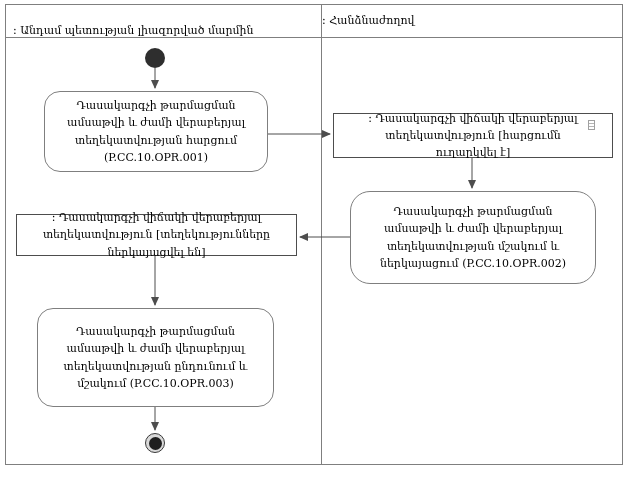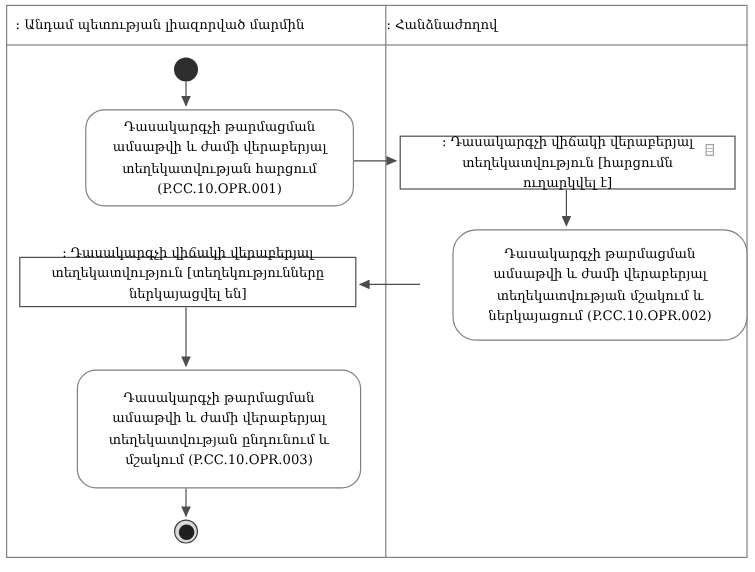--- a/index.html
+++ b/index.html
@@ -43,20 +43,21 @@
     height: 33px;
     display: flex;
     align-items: center;
     font-size: 11px;
     box-sizing: border-box;
   }
   .lane-header.left {
     left: 6px; width: 315px;
     justify-content: flex-start;
     padding-left: 7px;
+    align-items: flex-end;
   }
   .lane-header.right {
     left: 322px; width: 301px;
     justify-content: flex-start;
   }
   
   .node {
     position: absolute;
     box-sizing: border-box;
     background: #ffffff;
@@ -64,30 +65,29 @@
     align-items: center;
     justify-content: center;
     text-align: center;
     font-size: 11px;
     line-height: 1.55;
   }
   .activity {
     border: 1px solid #7f7f7f;
     border-radius: 16px;
     padding: 6px 14px;
-    margin-left: 27px;
   }
   .object-node {
     border: 1px solid #4d4d4d;
     padding: 2px 24px;
   }
   #activity1 { left: 44px;  top: 91px;  width: 224px; height: 81px; }
   #object1   { left: 333px; top: 113px; width: 280px; height: 45px; }
   #activity2 { left: 350px; top: 191px; width: 246px; height: 93px; border-radius: 20px; }
-  #object2   { left: 16px;  top: 214px; width: 281px; height: 42px; align-items: flex-end; }
+  #object2   { left: 16px;  top: 214px; width: 281px; height: 42px; }
   #activity3 { left: 37px;  top: 308px; width: 237px; height: 99px; }
   
   .start-node {
     position: absolute;
     left: 145px; top: 48px;
     width: 20px; height: 20px;
     border-radius: 50%;
     background: #2e2e2e;
   }
   .end-node {

